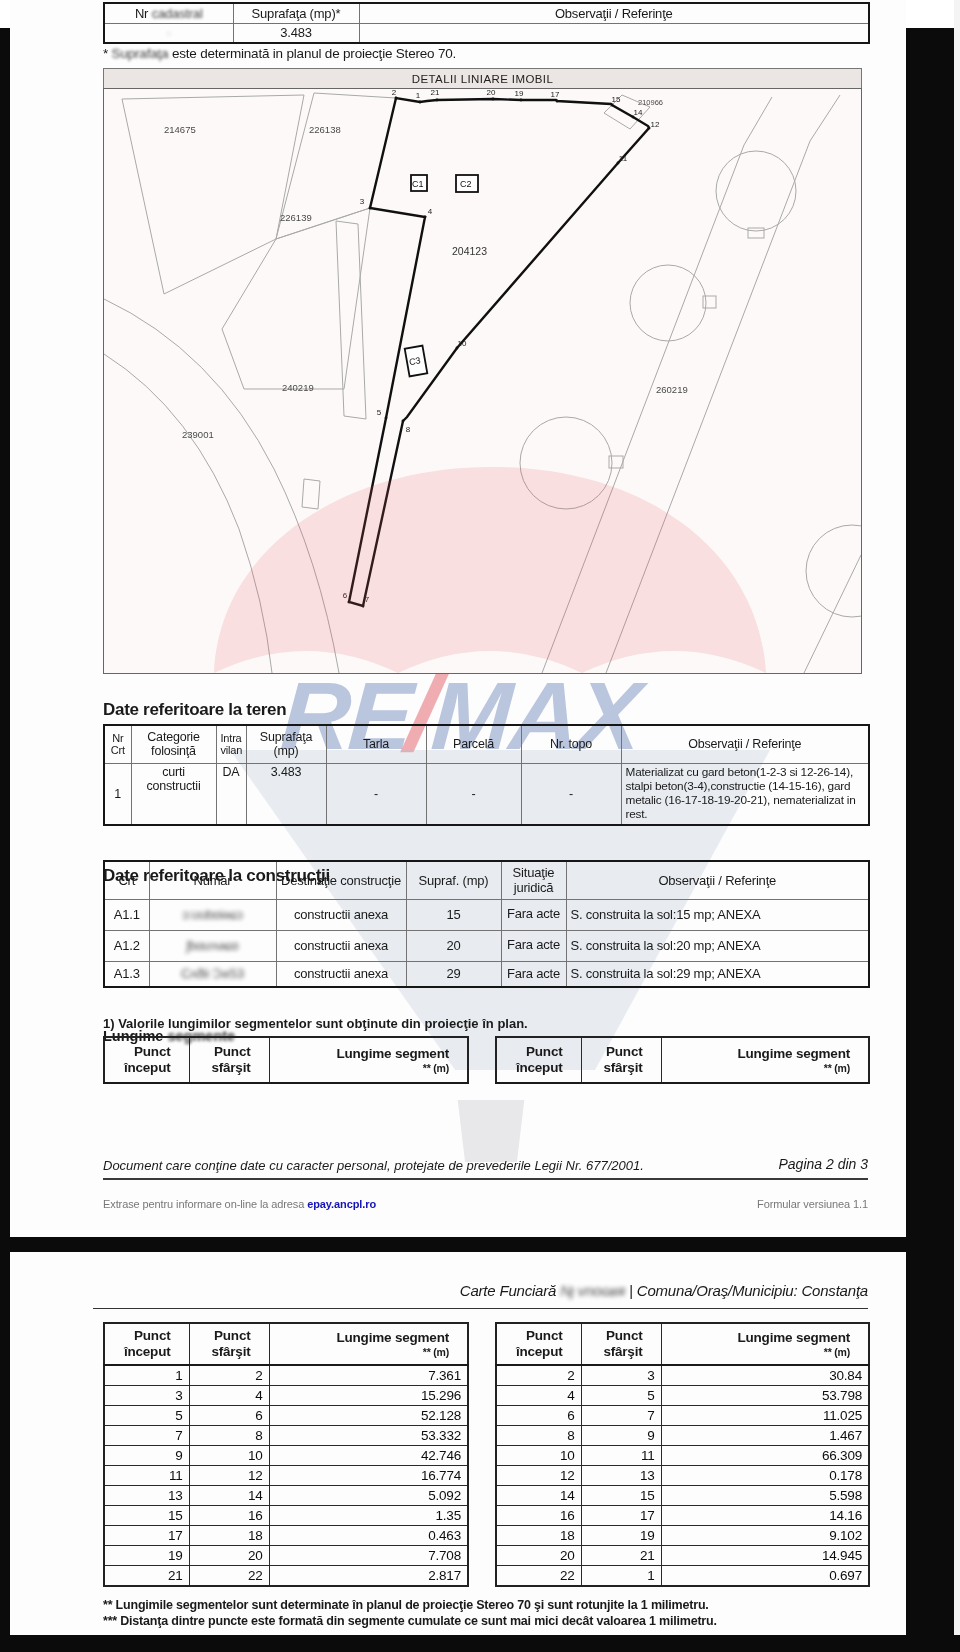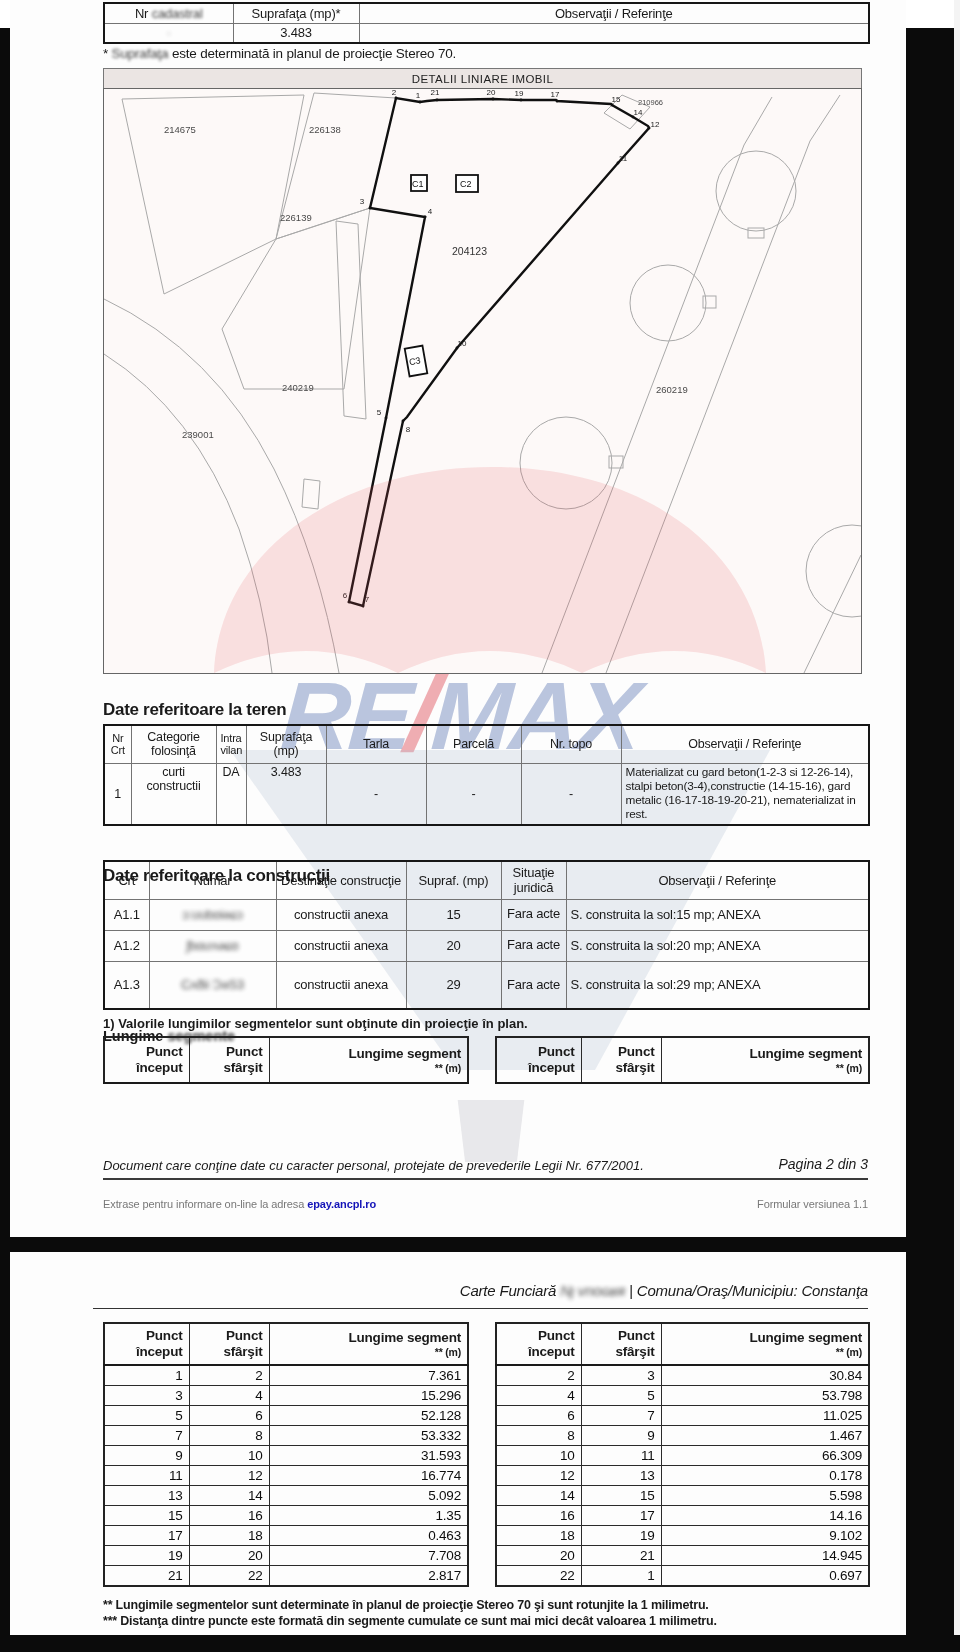--- a/index.html
+++ b/index.html
@@ -19,21 +19,21 @@
                   font-family:"Liberation Sans",sans-serif;letter-spacing:-0.2px;}
   .doc{border:2px solid #161616;}
   .ctr{text-align:center;}
   .b{font-weight:bold;}
   .i{font-style:italic;}
   .rdx{filter:blur(2.2px);opacity:.8;}
   .rdx2{filter:blur(1.4px);opacity:.85;}
   
   .seg{border:2.5px solid #222;}
   .seg th{border:1.5px solid #2a2a2a;border-bottom:2.5px solid #1a1a1a;text-align:right;
-          padding:1px 6px;font-size:13.5px;line-height:1.15;letter-spacing:-0.2px;}
+          padding:1px 18px;font-size:13.5px;line-height:1.15;letter-spacing:-0.2px;}
   .seg td{border:1.5px solid #2a2a2a;text-align:right;padding:0 6px;font-size:13.5px;height:19px;
           letter-spacing:-0.2px;color:#0d0d0d;}
   .unit{font-size:10.5px;font-weight:bold;}
   .headA{font-size:17px;font-weight:bold;letter-spacing:-0.3px;}
   .small-gray{font-size:11px;color:#787878;letter-spacing:-0.1px;}
   a.link{color:#1414b8;font-weight:bold;text-decoration:none;}
   
   #wm-text{left:150px;top:672px;width:600px;height:100px;display:flex;justify-content:center;
            align-items:flex-start;font-style:italic;font-weight:bold;line-height:.92;
            letter-spacing:-2px;transform:skewX(-4deg);}
@@ -243,21 +243,21 @@
       <td>S. construita la sol:15 mp;  ANEXA</td>
     </tr>
     <tr style="height:31px;">
       <td class="ctr">A1.2</td>
       <td class="ctr rdx">ʃbɑưʌəɕɒ</td>
       <td class="ctr">constructii anexa</td>
       <td class="ctr">20</td>
       <td class="ctr" style="line-height:1.1;">Fara acte</td>
       <td>S. construita la sol:20 mp;  ANEXA</td>
     </tr>
-    <tr style="height:48px;">
+    <tr style="height:26px;">
       <td class="ctr">A1.3</td>
       <td class="ctr rdx">Cʌƌii ƆəS3</td>
       <td class="ctr">constructii anexa</td>
       <td class="ctr">29</td>
       <td class="ctr" style="line-height:1.1;">Fara acte</td>
       <td>S. construita la sol:29 mp;  ANEXA</td>
     </tr>
   </tbody>
     </table>
 
@@ -347,21 +347,21 @@
           <td>52.128</td>
         </tr>
     <tr>
           <td>7</td>
           <td>8</td>
           <td>53.332</td>
         </tr>
     <tr>
           <td>9</td>
           <td>10</td>
-          <td>31.593</td>
+          <td>42.746</td>
         </tr>
     <tr>
           <td>11</td>
           <td>12</td>
           <td>16.774</td>
         </tr>
     <tr>
           <td>13</td>
           <td>14</td>
           <td>5.092</td>

